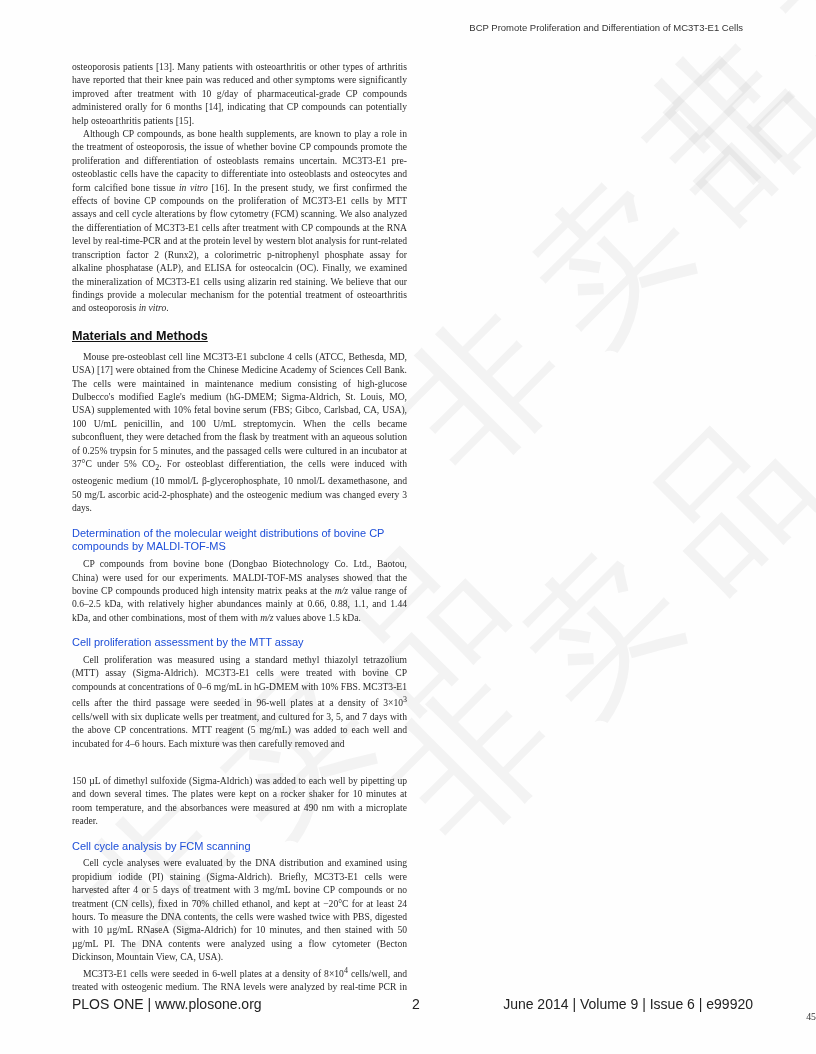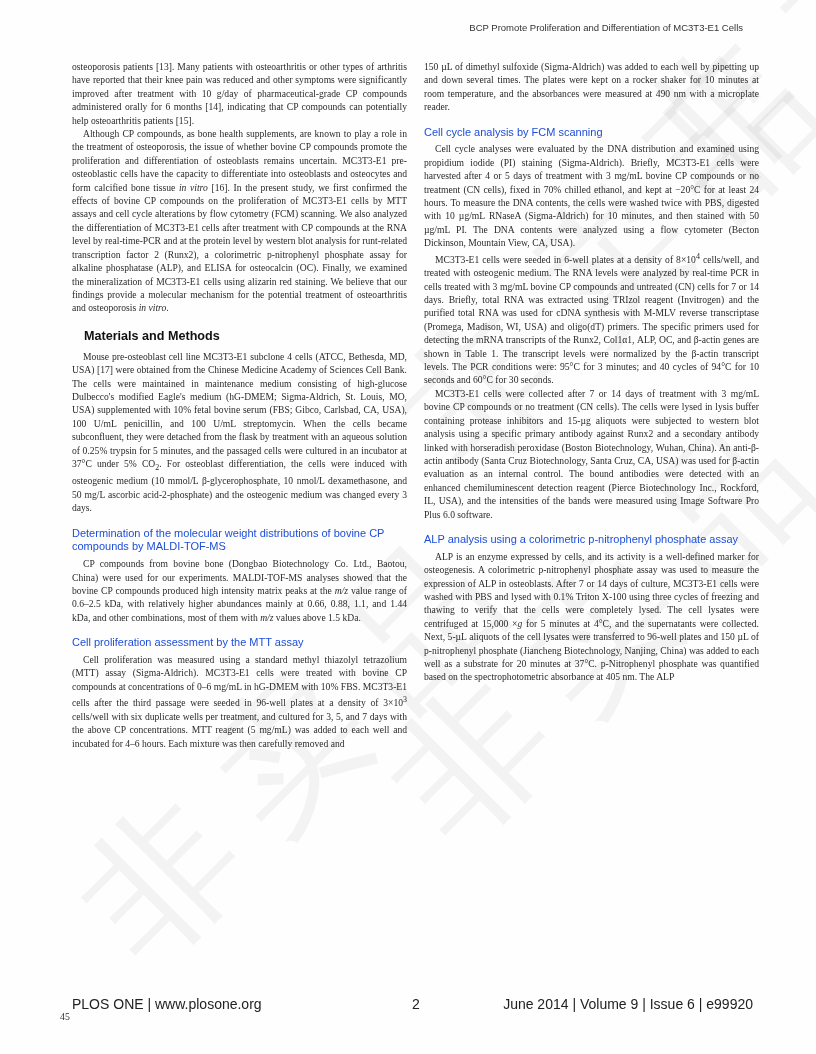--- a/index.html
+++ b/index.html
@@ -20,46 +20,46 @@
   .wm3 { left:350px; top:150px; }
   .wm4 { left:590px; top:-120px; }
   
   .running-head {
     position:absolute; top:22px; right:73px;
     font-family:"Liberation Sans", sans-serif; font-size:9.5px; color:#333;
   }
   
   .columns {
     position:absolute; top:60px; left:72px; width:688px; height:932px;
-    display:flex; gap:17px; overflow:hidden;
+    display:flex; gap:24px; overflow:hidden;flex-direction:column;
   }
   .col { width:335px; }
   .para {
     margin:0; font-size:9.6px; line-height:13.4px;
     text-align:justify; color:#2a2a2a;
   }
   .para.indent { text-indent:11px; }
   .h1 {
     font-family:"Liberation Sans", sans-serif; font-weight:bold;
-    font-size:12.6px; color:#111; margin:14px 0 6px 12px; line-height:1.2;
+    font-size:12.6px; color:#111; margin:14px 0 6px 0; line-height:1.2;text-decoration:underline;
   }
   .h2 {
     font-family:"Liberation Sans", sans-serif; font-weight:normal;
     font-size:11px; color:#1d4ed8; margin:12px 0 3px 0; line-height:1.25;
   }
   
   .footer {
     position:absolute; left:72px; right:56px; top:996px; height:14px;
     font-family:"Liberation Sans", sans-serif; font-size:14px; color:#222;
   }
   .footer .fleft  { position:absolute; left:0; }
   .footer .fcenter{ position:absolute; left:0; right:0; text-align:center; }
   .footer .fright { position:absolute; right:7px; }
   .scan-num {
-    position:absolute; left:0; right:0; top:1011px; text-align:left;
+    position:absolute; left:0; right:0; top:1011px; text-align:right;
     font-family:"Liberation Serif", serif; font-size:9.8px; color:#333;
     padding-left:12px;
     margin-left:48px;
   }
 </style>
 </head>
 <body>
 
 <div class="page">
 

